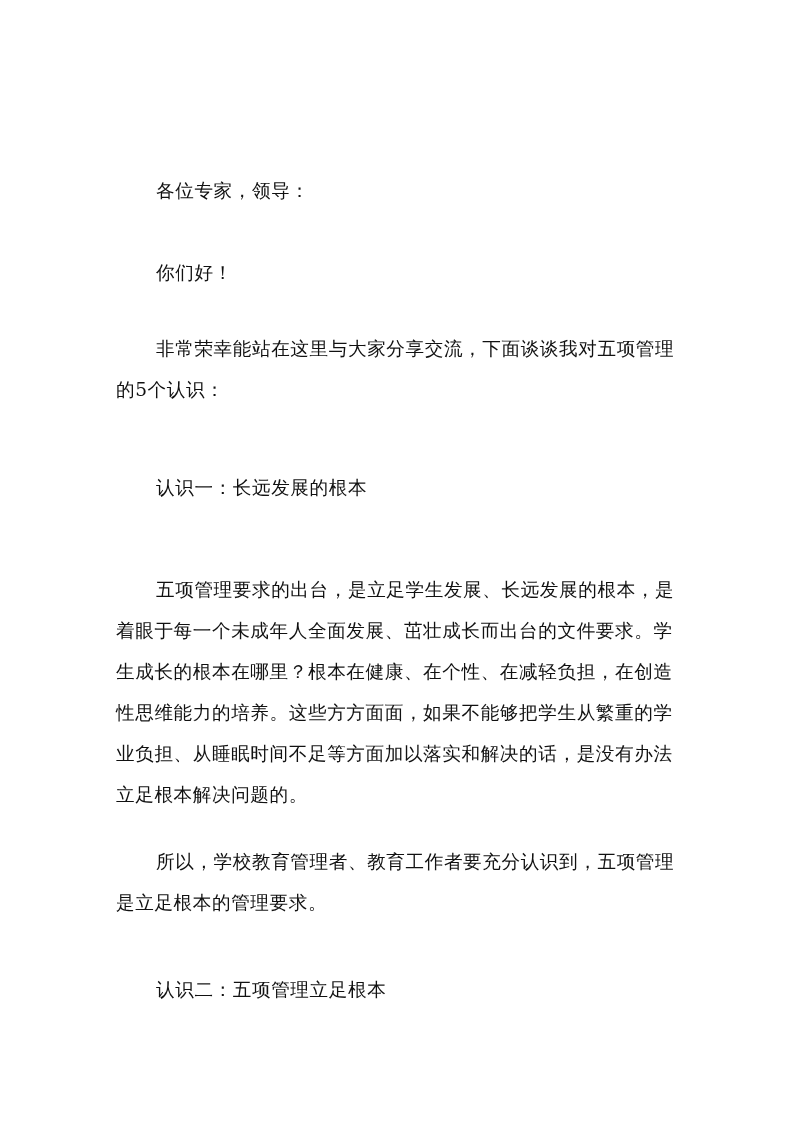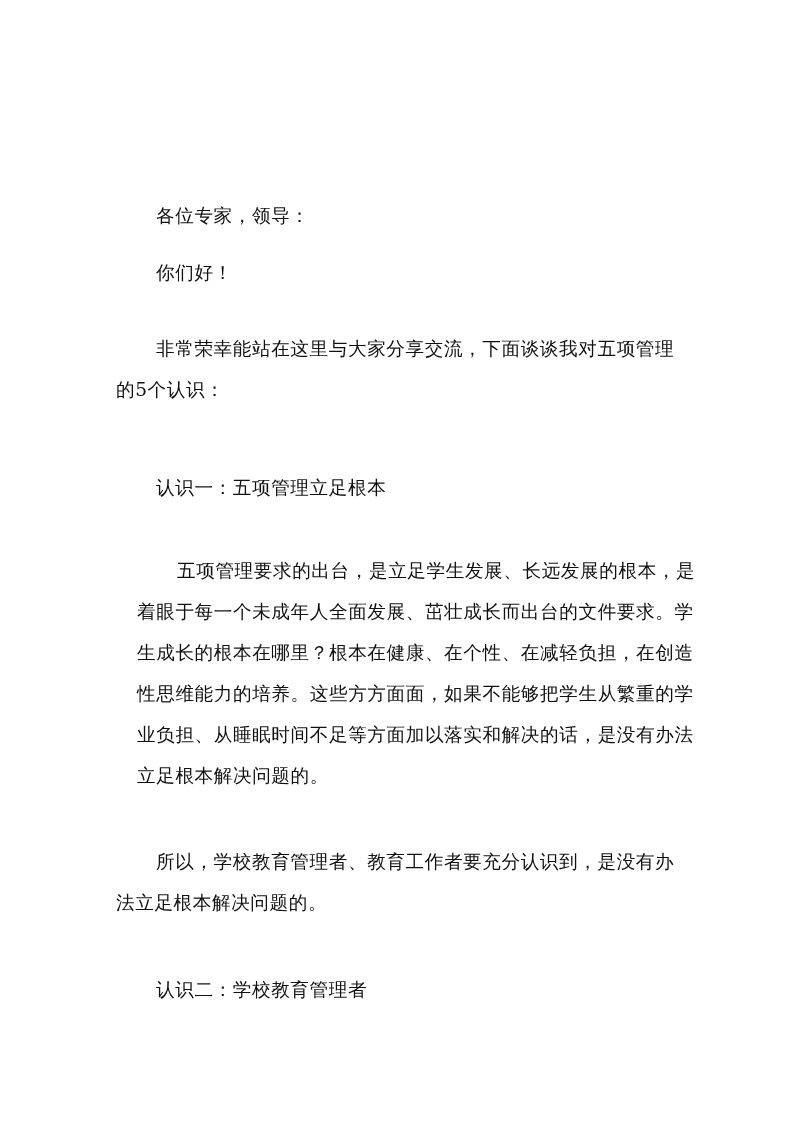--- a/index.html
+++ b/index.html
@@ -31,20 +31,20 @@
       text-indent: 40px;
       margin: 0;
       white-space: normal;
       word-break: break-all;
     }
   </style>
 </head>
 <body>
 
 <div class="page">
-  <p class="p" style="top:195px;">各位专家，领导：</p>
+  <p class="p" style="top:170px;">各位专家，领导：</p>
   <p class="p" style="top:252px;">你们好！</p>
   <p class="p" style="top:328px;">非常荣幸能站在这里与大家分享交流，下面谈谈我对五项管理的5个认识：</p>
-  <p class="p" style="top:467px;">认识一：五项管理立足根本</p>
-  <p class="p" style="top:550px;margin-left:21px;">五项管理要求的出台，是立足学生发展、长远发展的根本，是着眼于每一个未成年人全面发展、茁壮成长而出台的文件要求。学生成长的根本在哪里？根本在健康、在个性、在减轻负担，在创造性思维能力的培养。这些方方面面，如果不能够把学生从繁重的学业负担、从睡眠时间不足等方面加以落实和解决的话，是没有办法立足根本解决问题的。</p>
-  <p class="p" style="top:841px;">所以，学校教育管理者、教育工作者要充分认识到，是没有办法立足根本解决问题的。</p>
-  <p class="p" style="top:969px;">认识二：学校教育管理者</p>
+  <p class="p" style="top:467px;">认识一：长远发展的根本</p>
+  <p class="p" style="top:569px;">五项管理要求的出台，是立足学生发展、长远发展的根本，是着眼于每一个未成年人全面发展、茁壮成长而出台的文件要求。学生成长的根本在哪里？根本在健康、在个性、在减轻负担，在创造性思维能力的培养。这些方方面面，如果不能够把学生从繁重的学业负担、从睡眠时间不足等方面加以落实和解决的话，是没有办法立足根本解决问题的。</p>
+  <p class="p" style="top:841px;">所以，学校教育管理者、教育工作者要充分认识到，五项管理是立足根本的管理要求。</p>
+  <p class="p" style="top:969px;">认识二：五项管理立足根本</p>
 </div>
 
 </body></html>

